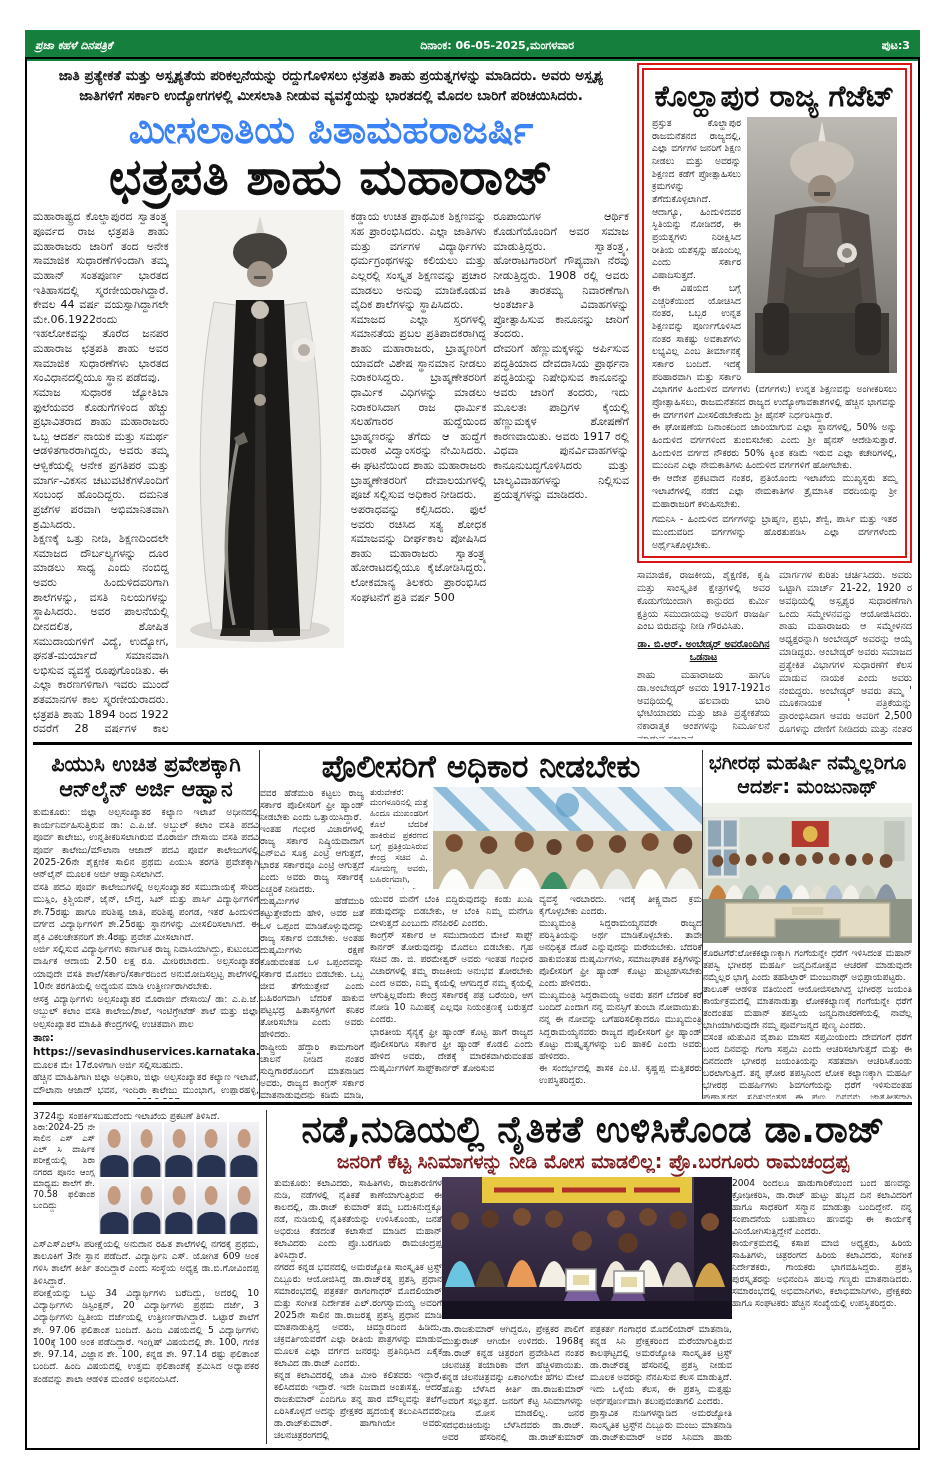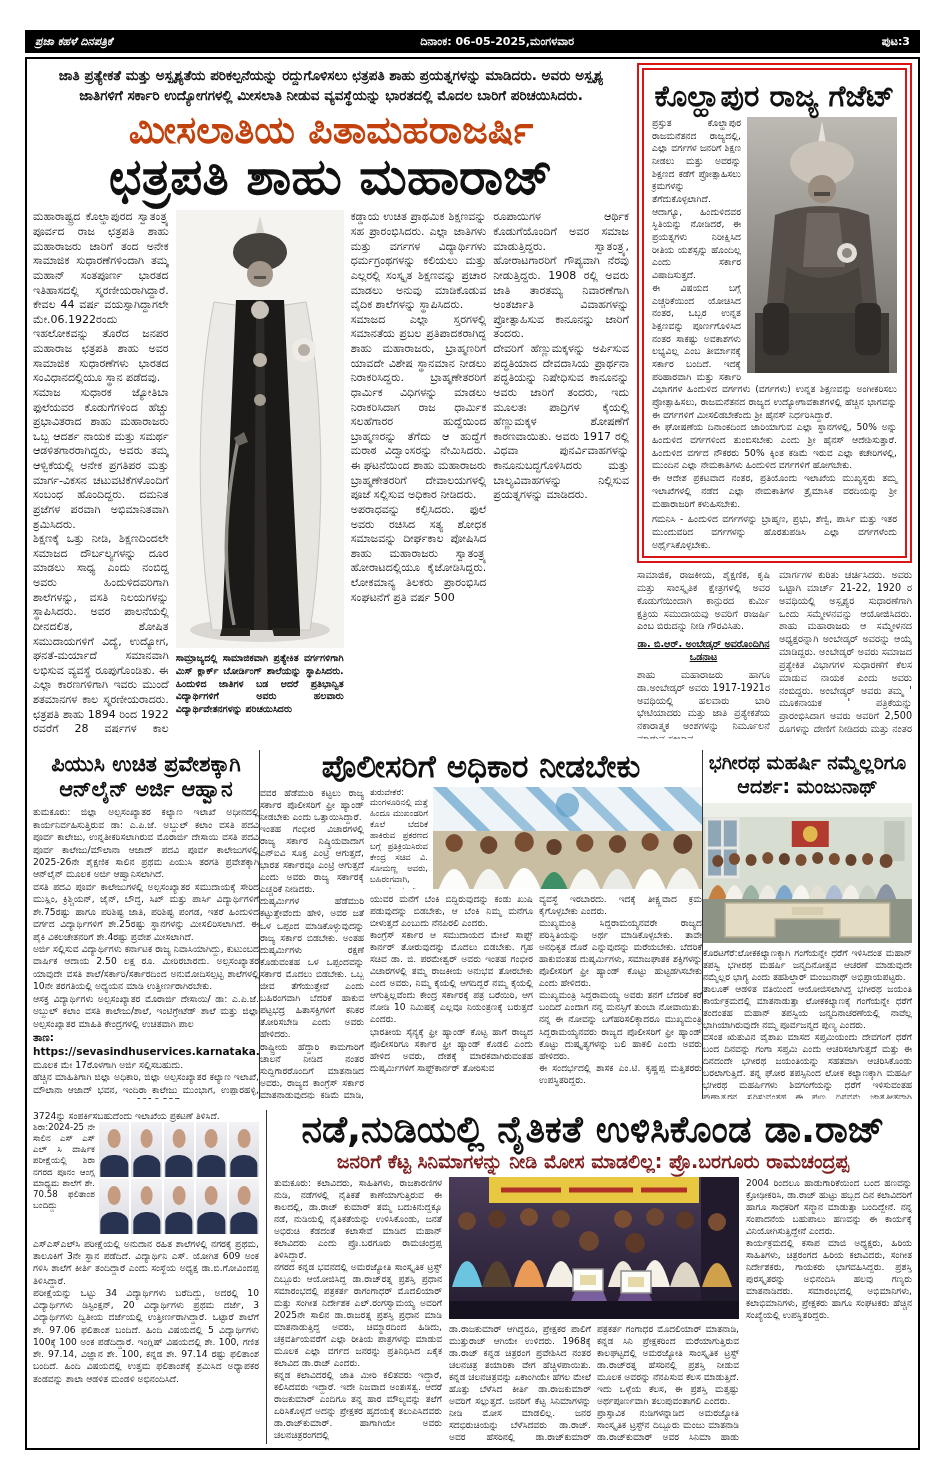--- a/index.html
+++ b/index.html
@@ -1,35 +1,35 @@
 <!DOCTYPE html>
 <html><head>
 <meta charset="utf-8">
 <style>
   html,body{margin:0;padding:0;background:#e9e9e9;}
   .sheet{width:945px;height:1458px;background:#fff;position:relative;margin:0 auto;
          font-family:"DejaVu Sans","Liberation Sans",sans-serif;color:#111;overflow:hidden;}
   
-  .mast{position:absolute;left:25px;right:25px;top:30px;height:23px;background:#000000;
+  .mast{position:absolute;left:25px;right:25px;top:30px;height:31px;background:#15803d;
         color:#fff;display:flex;align-items:center;font-size:11px;padding:8px 10px;box-sizing:border-box;}
   .mast .mname{font-style:italic;font-weight:bold;}
   .mast .mdate{flex:1;text-align:center;font-weight:bold;}
   .mast .mpage{font-weight:bold;}
   
   .frame{position:absolute;left:25px;right:25px;top:57px;bottom:8px;border:2px solid #000;
-         padding:4px 6px;box-sizing:border-box;display:flex;flex-direction:column;overflow:hidden;align-items:center;}
+         padding:4px 6px;box-sizing:border-box;display:flex;flex-direction:column;overflow:hidden;}
   .paras{white-space:pre-line;}
   .jt{text-align:justify;}
   .hrule{border-top:3px solid #000;margin:3px 0;}
   .vrule{width:1px;background:#333;flex:none;}
   
   .top-zone{display:flex;gap:8px;height:676px;flex:none;overflow:hidden;}
   .lead{width:596px;flex:none;display:flex;flex-direction:column;overflow:hidden;}
   .strap{font-weight:bold;font-size:13.5px;line-height:1.5;text-align:center;padding:2px 6px 5px;}
-  .kicker{color:#c2410c;font-size:38px;font-weight:bold;text-align:center;line-height:1.05;}
+  .kicker{color:#3b82f6;font-size:38px;font-weight:bold;text-align:center;line-height:1.05;}
   .lead-head{font-size:50px;font-weight:bold;text-align:center;line-height:1.0;margin:2px 0 8px;}
   .lead-cols{flex:1;display:flex;gap:7px;overflow:hidden;}
   .lcol{flex:1;font-size:11px;line-height:1.33;overflow:hidden;}
   .photo-stack{width:168px;flex:none;display:flex;flex-direction:column;}
   .shahu-photo{height:438px;flex:none;background:#f6f5f3;}
   .lead-cap{font-size:9.4px;font-weight:bold;line-height:1.35;padding-top:4px;overflow:hidden;}
   
   .right-zone{flex:1;display:flex;flex-direction:column;overflow:hidden;}
   .gazette{border:7px double #d81414;height:500px;flex:none;box-sizing:border-box;
            padding:9px 8px;overflow:hidden;}
@@ -71,21 +71,21 @@
   .students{flex:1;display:grid;grid-template-columns:repeat(5,1fr);grid-template-rows:1fr 1fr;gap:2px;}
   .stu{background:linear-gradient(#f3f3f6,#d8d8de);position:relative;overflow:hidden;}
   .stu::before{content:"";position:absolute;top:12%;left:50%;transform:translateX(-50%);
                width:42%;height:36%;border-radius:50%;background:#c59c82;}
   .stu::after{content:"";position:absolute;bottom:0;left:50%;transform:translateX(-50%);
               width:90%;height:40%;border-radius:45% 45% 0 0;background:#273350;}
   .po-body{flex:1;font-size:9.2px;line-height:1.33;padding-top:4px;overflow:hidden;}
   .raj{flex:1;display:flex;flex-direction:column;overflow:hidden;}
   .raj-head{font-size:37px;font-weight:bold;text-align:center;line-height:1.0;margin:1px 0 3px;}
   .raj-sub{color:#7f1d1d;font-size:19px;font-weight:bold;text-align:center;line-height:1.1;margin:0 0 5px;}
-  .raj-body{flex:1;display:flex;gap:7px;overflow:hidden;}
+  .raj-body{flex:1;display:flex;overflow:hidden;}
   .raj-c1{width:168px;flex:none;font-size:9.1px;line-height:1.32;overflow:hidden;}
   .raj-mid{width:290px;flex:none;display:flex;flex-direction:column;overflow:hidden;}
   .raj-photo{height:142px;flex:none;background:#3a2f45;}
   .raj-midcols{flex:1;display:flex;gap:6px;padding-top:4px;overflow:hidden;}
   .raj-midcols .bcol{flex:1;font-size:9.1px;line-height:1.32;overflow:hidden;}
   .raj-c4{flex:1;font-size:9.1px;line-height:1.32;overflow:hidden;}
   svg{display:block;width:100%;height:100%;}
 </style>
 </head>
 <body>
@@ -127,21 +127,20 @@
                 <circle cx="84" cy="150" r="7" fill="#bdb5a9"></circle>
                 <circle cx="84" cy="190" r="6" fill="#a49c90"></circle>
                 <circle cx="128" cy="140" r="12" fill="#efece7"></circle>
                 <circle cx="128" cy="140" r="6" fill="#b5aea4"></circle>
                 <path d="M62 230 C48 300 46 360 58 415" stroke="#8e8a84" stroke-width="3.5" fill="none"></path>
                 <path d="M58 228 l10 -6 4 10 -10 4 z" fill="#6b6660"></path>
                 <path d="M46 418 h28 v8 h-30 z" fill="#26231f"></path>
                 <path d="M96 418 h28 v8 h-26 z" fill="#26231f"></path>
               </svg>
             </div>
-            <div class="lead-cap jt">ಸಾಮ್ರಾಜ್ಯದಲ್ಲಿ ಸಾಮಾಜಿಕವಾಗಿ ಪ್ರತ್ಯೇಕಿತ ವರ್ಗಗಳಿಗಾಗಿ ಮಿಸ್ ಕ್ಲಾರ್ಕ್ ಬೋರ್ಡಿಂಗ್ ಶಾಲೆಯನ್ನು ಸ್ಥಾಪಿಸಿದರು. ಹಿಂದುಳಿದ ಜಾತಿಗಳ ಬಡ ಆದರೆ ಪ್ರತಿಭಾನ್ವಿತ ವಿದ್ಯಾರ್ಥಿಗಳಿಗೆ ಅವರು ಹಲವಾರು ವಿದ್ಯಾರ್ಥಿವೇತನಗಳನ್ನು ಪರಿಚಯಿಸಿದರು</div>
           </div>
           <div class="lcol jt paras">ಕಡ್ಡಾಯ ಉಚಿತ ಪ್ರಾಥಮಿಕ ಶಿಕ್ಷಣವನ್ನು ಸಹ ಪ್ರಾರಂಭಿಸಿದರು. ಎಲ್ಲಾ ಜಾತಿಗಳು ಮತ್ತು ವರ್ಗಗಳ ವಿದ್ಯಾರ್ಥಿಗಳು ಧರ್ಮಗ್ರಂಥಗಳನ್ನು ಕಲಿಯಲು ಮತ್ತು ಎಲ್ಲರಲ್ಲಿ ಸಂಸ್ಕೃತ ಶಿಕ್ಷಣವನ್ನು ಪ್ರಚಾರ ಮಾಡಲು ಅನುವು ಮಾಡಿಕೊಡುವ ವೈದಿಕ ಶಾಲೆಗಳನ್ನು ಸ್ಥಾಪಿಸಿದರು.
 ಸಮಾಜದ ಎಲ್ಲಾ ಸ್ತರಗಳಲ್ಲಿ ಸಮಾನತೆಯ ಪ್ರಬಲ ಪ್ರತಿಪಾದಕರಾಗಿದ್ದ ಶಾಹು ಮಹಾರಾಜರು, ಬ್ರಾಹ್ಮಣರಿಗೆ ಯಾವದೇ ವಿಶೇಷ ಸ್ಥಾನಮಾನ ನೀಡಲು ನಿರಾಕರಿಸಿದ್ದರು. ಬ್ರಾಹ್ಮಣೇತರರಿಗೆ ಧಾರ್ಮಿಕ ವಿಧಿಗಳನ್ನು ಮಾಡಲು ನಿರಾಕರಿಸಿದಾಗ ರಾಜ ಧಾರ್ಮಿಕ ಸಲಹೆಗಾರರ ಹುದ್ದೆಯಿಂದ ಬ್ರಾಹ್ಮಣರನ್ನು ತೆಗೆದು ಆ ಹುದ್ದೆಗೆ ಮರಾಠ ವಿದ್ವಾಂಸರನ್ನು ನೇಮಿಸಿದರು. ಈ ಘಟನೆಯಿಂದ ಶಾಹು ಮಹಾರಾಜರು ಬ್ರಾಹ್ಮಣೇತರರಿಗೆ ದೇವಾಲಯಗಳಲ್ಲಿ ಪೂಜೆ ಸಲ್ಲಿಸುವ ಅಧಿಕಾರ ನೀಡಿದರು.
 ಅಪರಾಧವನ್ನು ಕಲ್ಪಿಸಿದರು. ಫುಲೆ ಅವರು ರಚಿಸಿದ ಸತ್ಯ ಶೋಧಕ ಸಮಾಜವನ್ನು ದೀರ್ಘಕಾಲ ಪೋಷಿಸಿದ ಶಾಹು ಮಹಾರಾಜರು ಸ್ವಾತಂತ್ರ್ಯ ಹೋರಾಟದಲ್ಲಿಯೂ ಕೈಜೋಡಿಸಿದ್ದರು. ಲೋಕಮಾನ್ಯ ತಿಲಕರು ಪ್ರಾರಂಭಿಸಿದ ಸಂಘಟನೆಗೆ ಪ್ರತಿ ವರ್ಷ 500</div>
           <div class="lcol jt paras">ರೂಪಾಯಿಗಳ ಆರ್ಥಿಕ ಕೊಡುಗೆಯೊಂದಿಗೆ ಅವರ ಸಮಾಜ ಮಾಡುತ್ತಿದ್ದರು. ಸ್ವಾತಂತ್ರ್ಯ, ಹೋರಾಟಗಾರರಿಗೆ ಗೌಪ್ಯವಾಗಿ ನೆರವು ನೀಡುತ್ತಿದ್ದರು. 1908 ರಲ್ಲಿ ಅವರು ಜಾತಿ ತಾರತಮ್ಯ ನಿವಾರಣೆಗಾಗಿ ಅಂತರ್ಜಾತಿ ವಿವಾಹಗಳನ್ನು ಪ್ರೋತ್ಸಾಹಿಸುವ ಕಾನೂನನ್ನು ಜಾರಿಗೆ ತಂದರು.
 ದೇವರಿಗೆ ಹೆಣ್ಣುಮಕ್ಕಳನ್ನು ಅರ್ಪಿಸುವ ಪದ್ಧತಿಯಾದ ದೇವದಾಸಿಯ ಪ್ರಾರ್ಥನಾ ಪದ್ಧತಿಯನ್ನು ನಿಷೇಧಿಸುವ ಕಾನೂನನ್ನು ಅವರು ಜಾರಿಗೆ ತಂದರು, ಇದು ಮೂಲತಃ ಪಾದ್ರಿಗಳ ಕೈಯಲ್ಲಿ ಹೆಣ್ಣುಮಕ್ಕಳ ಶೋಷಣೆಗೆ ಕಾರಣವಾಯಿತು. ಅವರು 1917 ರಲ್ಲಿ ವಿಧವಾ ಪುನರ್ವಿವಾಹಗಳನ್ನು ಕಾನೂನುಬದ್ಧಗೊಳಿಸಿದರು ಮತ್ತು ಬಾಲ್ಯವಿವಾಹಗಳನ್ನು ನಿಲ್ಲಿಸುವ ಪ್ರಯತ್ನಗಳನ್ನು ಮಾಡಿದರು.</div>
         </div>
       </div>
 
       <div class="right-zone">

